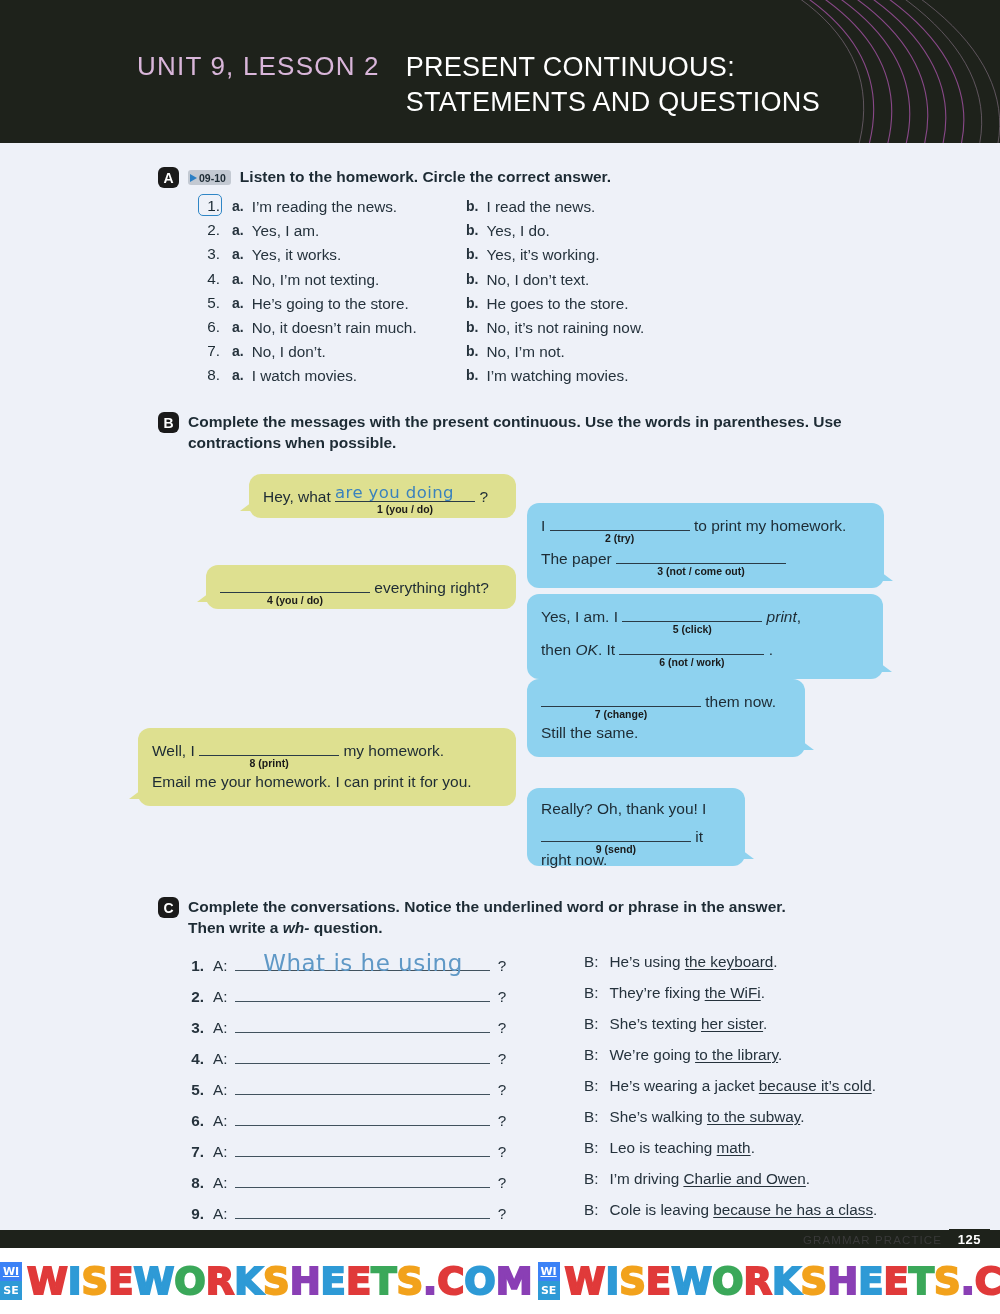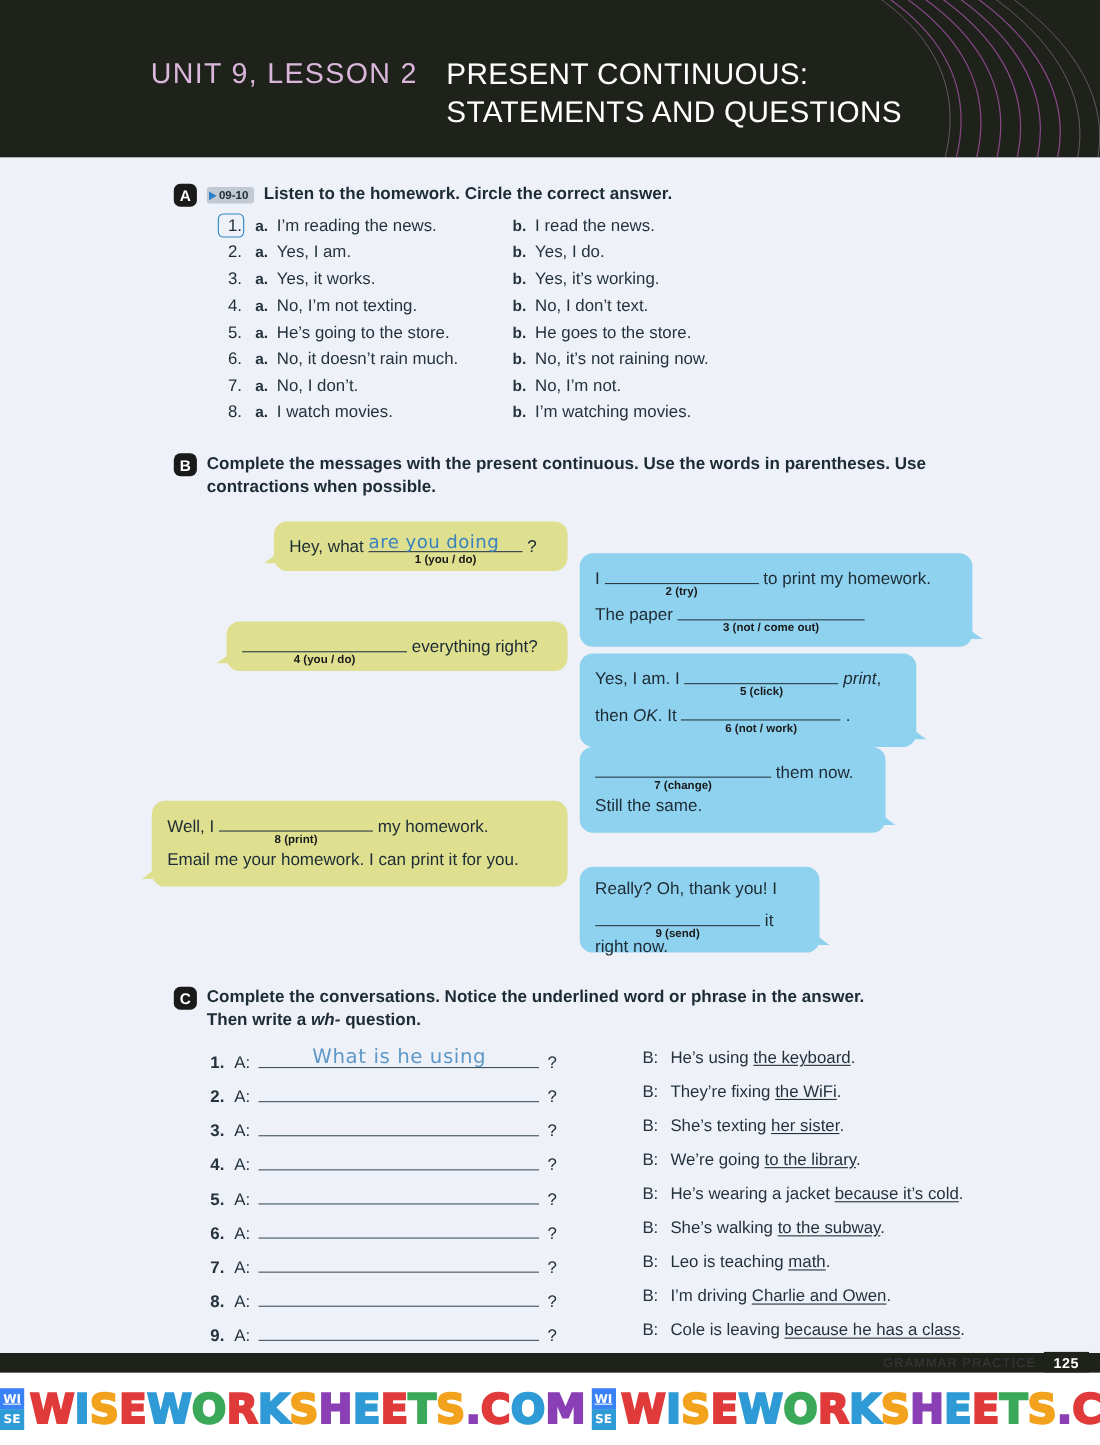--- a/index.html
+++ b/index.html
@@ -118,21 +118,21 @@
   .c-row { display:flex; align-items:baseline; height:31px; font-size:15.3px; }
   .c-num { width:20px; text-align:right; font-weight:700; flex:0 0 auto; }
   .c-a { margin-left:9px; font-weight:400; flex:0 0 auto; }
   .c-blankwrap { position:relative; margin-left:8px; flex:0 0 auto; }
   .c-blank {
     display:inline-block; border-bottom:1.3px solid #41525e;
     height:18px; width:255px; position:relative;
   }
   .c-hand {
     position:absolute; left:0; right:0; top:-3px; text-align:center;
-    font-size:18px; color:#5f98c6; font-family:"DejaVu Sans", sans-serif;
+    font-size:23px; color:#5f98c6; font-family:"DejaVu Sans", sans-serif;
     letter-spacing:0.5px;
   }
   .c-q { margin-left:3px; }
   .c-b { position:absolute; left:400px; display:flex; gap:11px; }
   .c-b-label { font-weight:400; }
   .c-underline { text-decoration:underline; text-underline-offset:2px; }
 
   
   .footer-strip {
     position:absolute; left:0; bottom:66px; width:1000px; height:18px; background:#1e221b;
@@ -334,21 +334,21 @@
     </span>
   </div>
 
   <div class="bubble green" style="left:206px; top:95px; width:310px;">
     <span class="blank" style="width:150px;">
       <span class="cue">4 (you / do)</span>
     </span>
     <span>everything right?</span>
   </div>
 
-  <div class="bubble blue" style="left:527px; top:124px; width:306px;">
+  <div class="bubble blue" style="left:527px; top:124px; width:356px;">
     <span class="bline tall">
       <span>Yes, I am. I</span>
       <span class="blank" style="width:140px;">
         <span class="cue">5 (click)</span>
       </span>
       <i>print</i><span>,</span>
     </span>
     <span class="bline tall">
       <span>then</span>
       <i>OK</i><span>. It</span>

